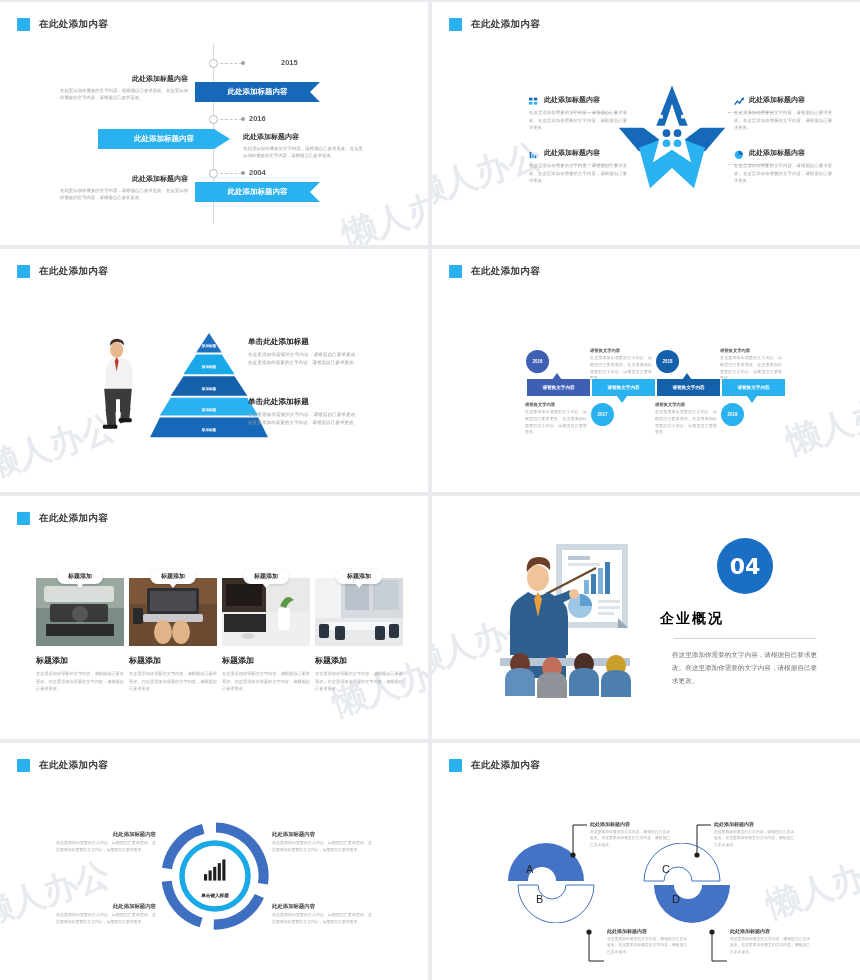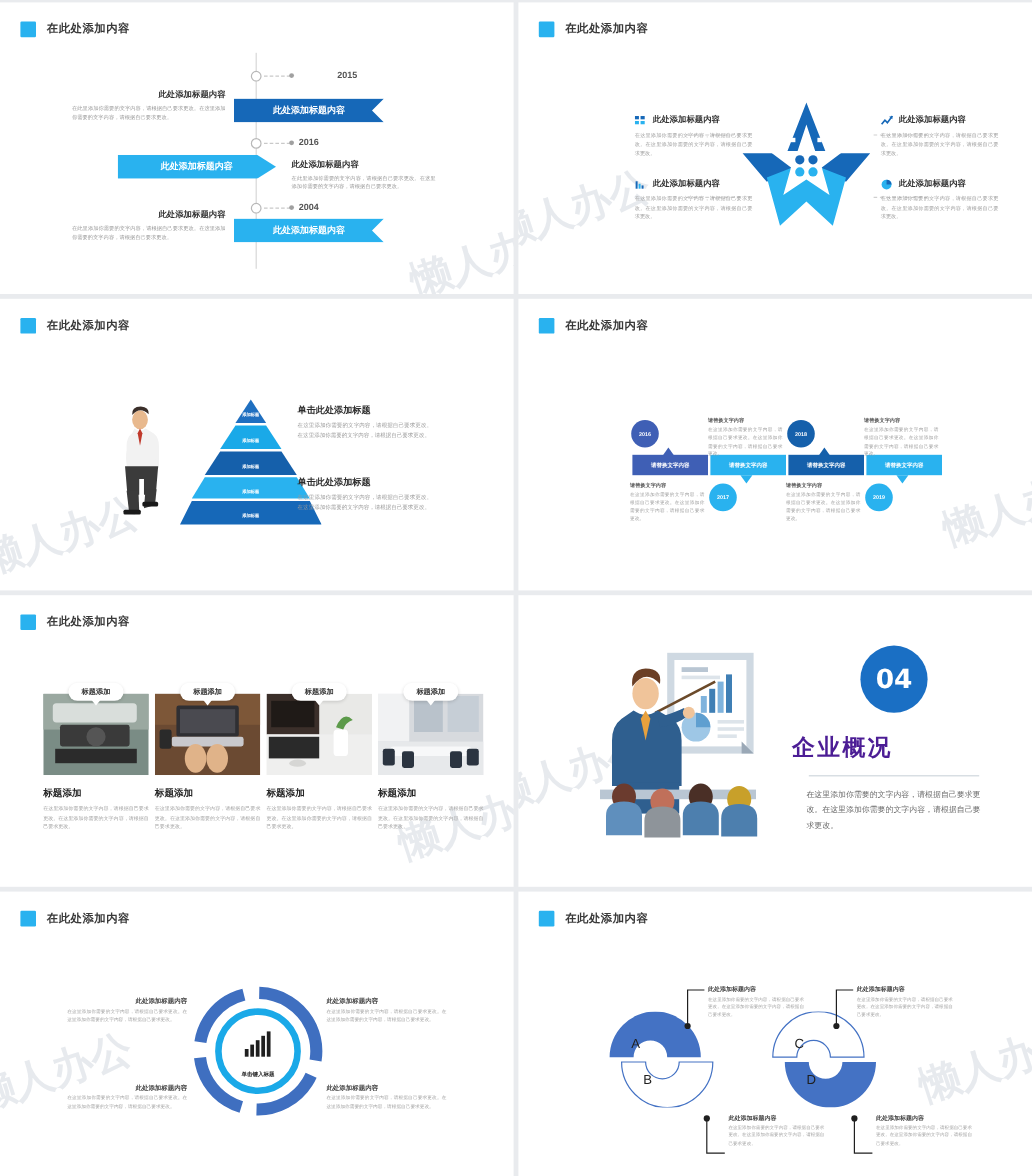--- a/index.html
+++ b/index.html
@@ -130,21 +130,21 @@
   .s5 .cb { font-size: 4.2px; color: #a5a5a5; line-height: 1.8; text-align: justify; }
 
   
   .s6 .illus { position: absolute; left: 48px; top: 36px; width: 190px; height: 170px; }
   .s6 .right { position: absolute; left: 228px; top: 42px; width: 170px; }
   .s6 .num {
     width: 56px; height: 56px; border-radius: 50%; margin: 0 auto 10px;
     display:flex; align-items:center; justify-content:center;
     color:#fff; font-size:22px; font-weight:bold; font-family:"DejaVu Sans", sans-serif;
   }
-  .s6 .ttl { font-size: 19px; font-weight: bold; color:#4c1d95; letter-spacing:2px;margin-top:16px; }
+  .s6 .ttl { font-size: 14px; font-weight: bold; color:#000000; letter-spacing:2px;margin-top:16px; }
   .s6 .rule { height:1px; background:#cfd6dd; margin: 10px 14px 9px; }
   .s6 .desc { font-size: 6.6px; color:#6e6e6e; line-height: 2.0; padding: 0 12px; }
 
   
   .s7 .ring-wrap { position:absolute; left:160px; top:78px; width:110px; height:110px; }
   .s7 .lbl { position:absolute; width:100px; }
   .s7 .lbl .t { font-size:5.4px; font-weight:bold; color:#444; margin-bottom:2px;}
   .s7 .lbl .b { font-size:3.9px; color:#a5a5a5; line-height:1.75; text-align:justify;}
   .s7 .lbl.l .t, .s7 .lbl.l .b { text-align:right; }
   .s7 .lbl.l .b { text-align:justify; }

